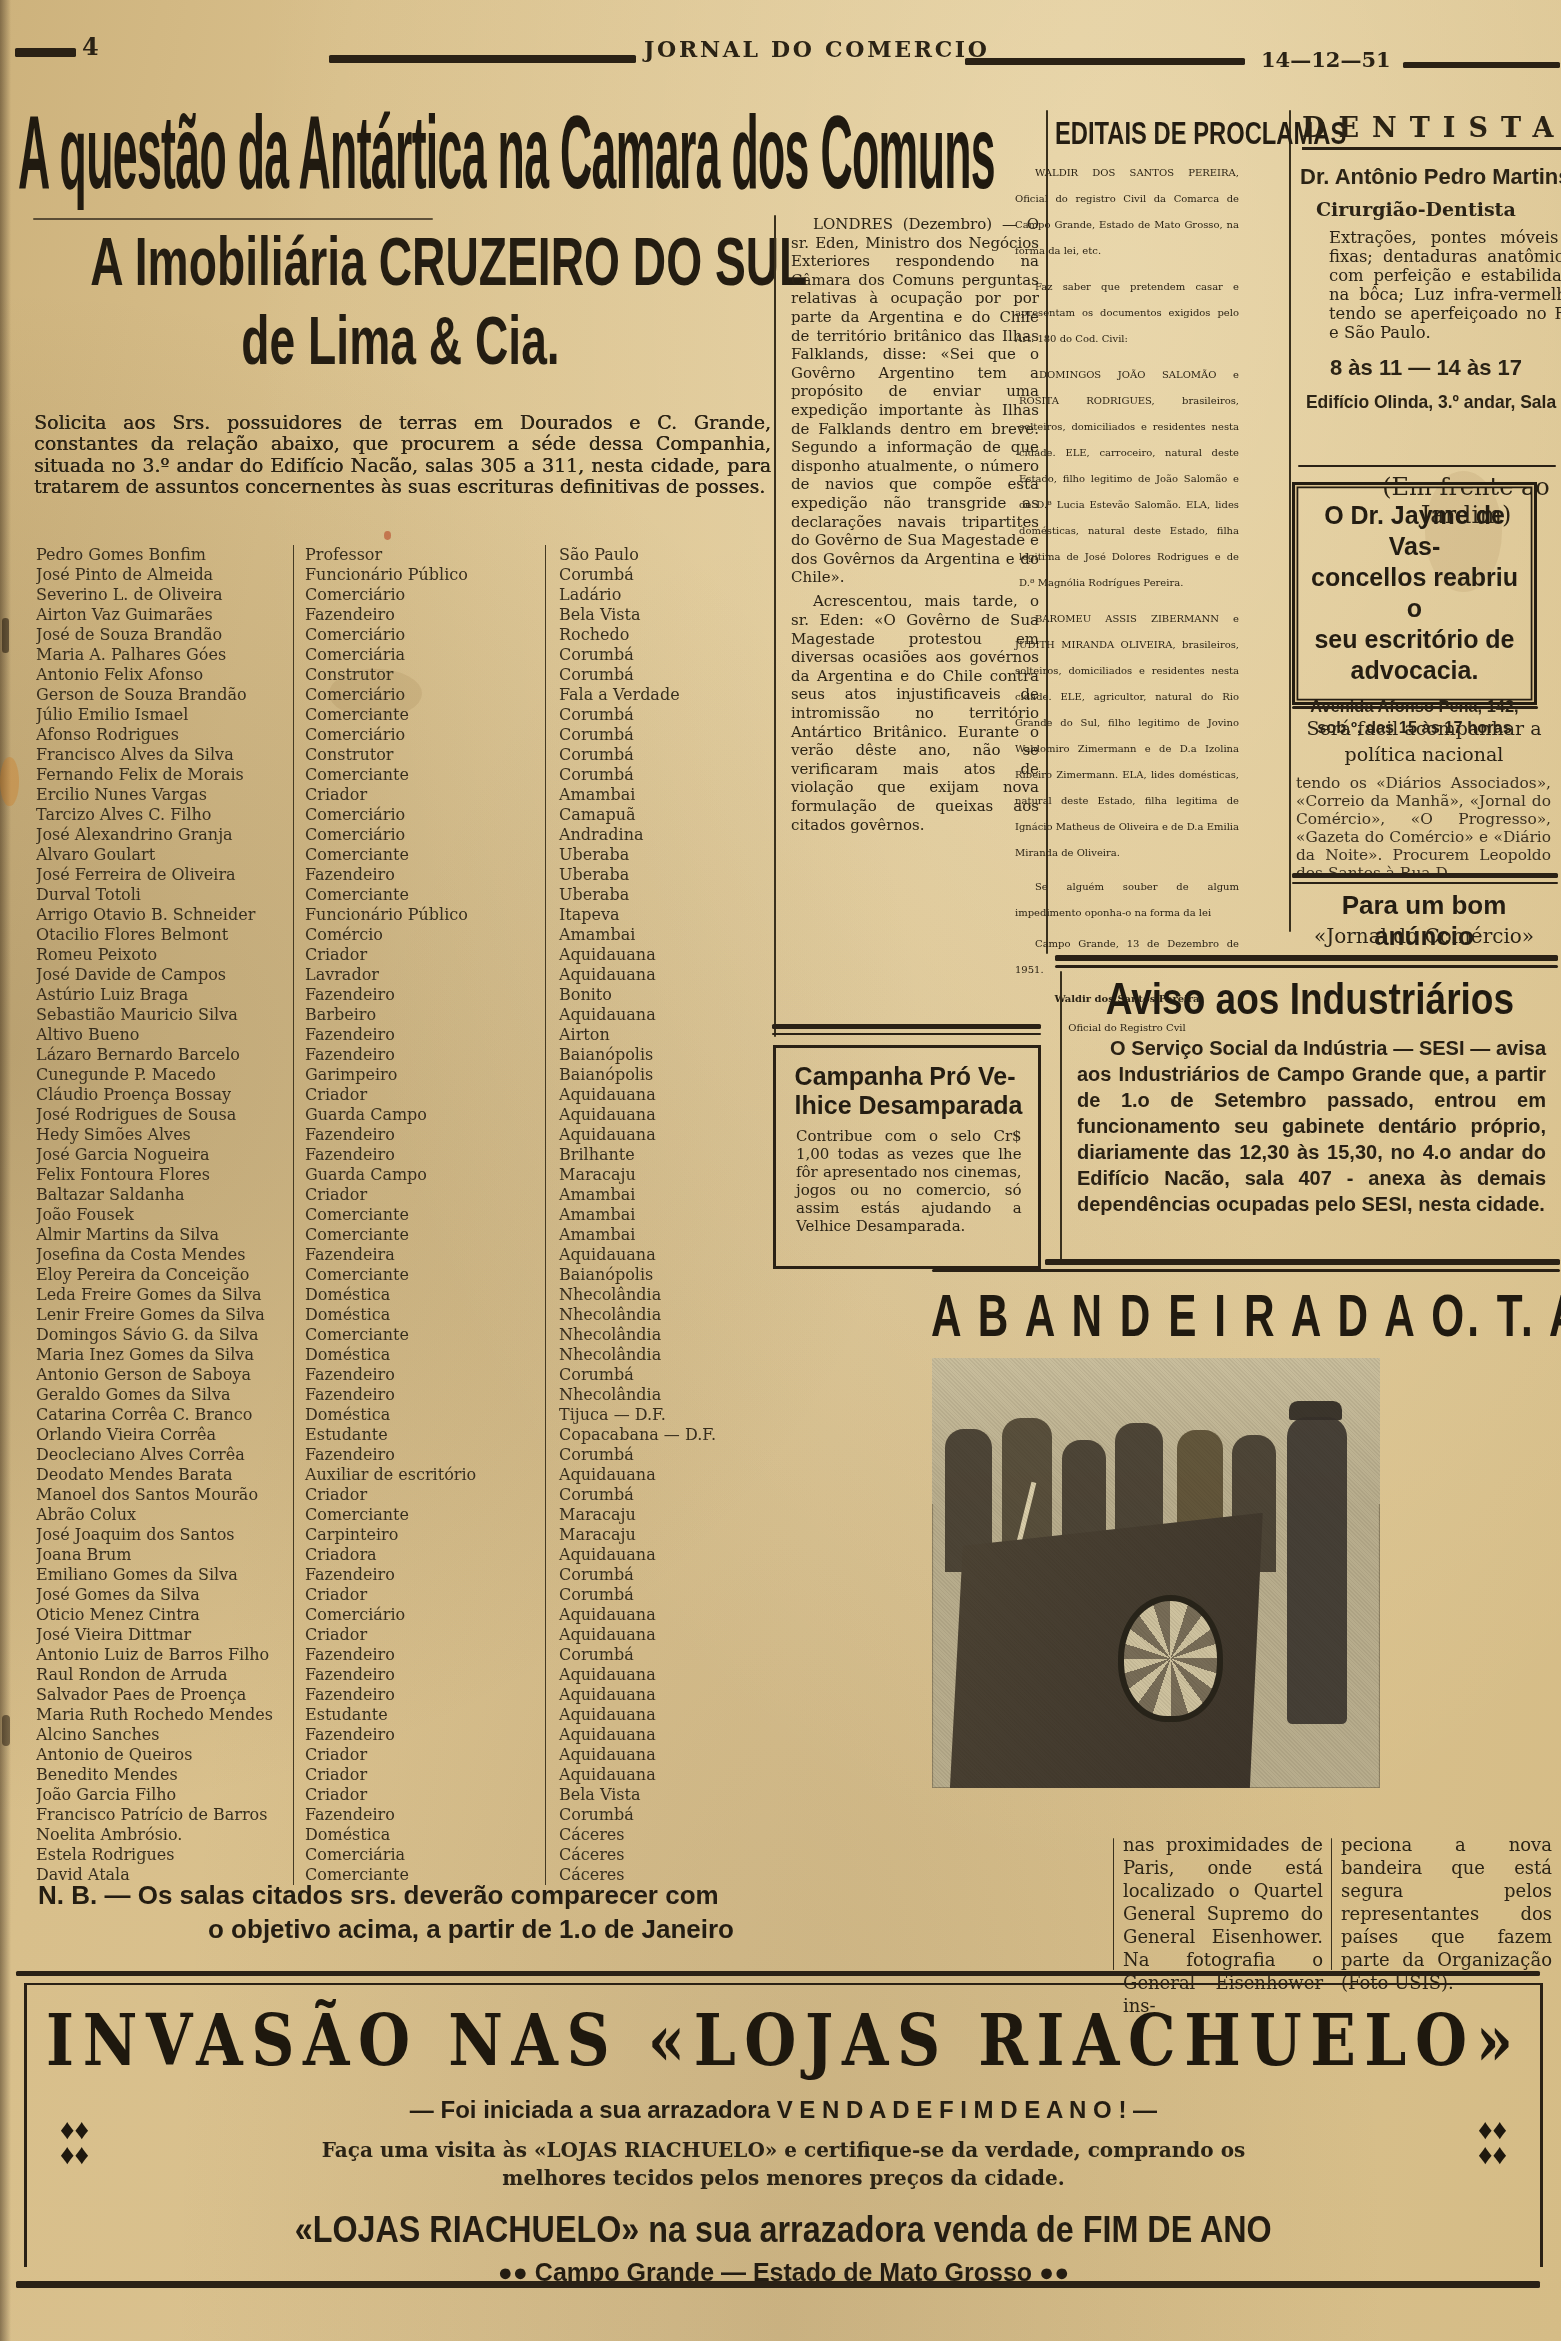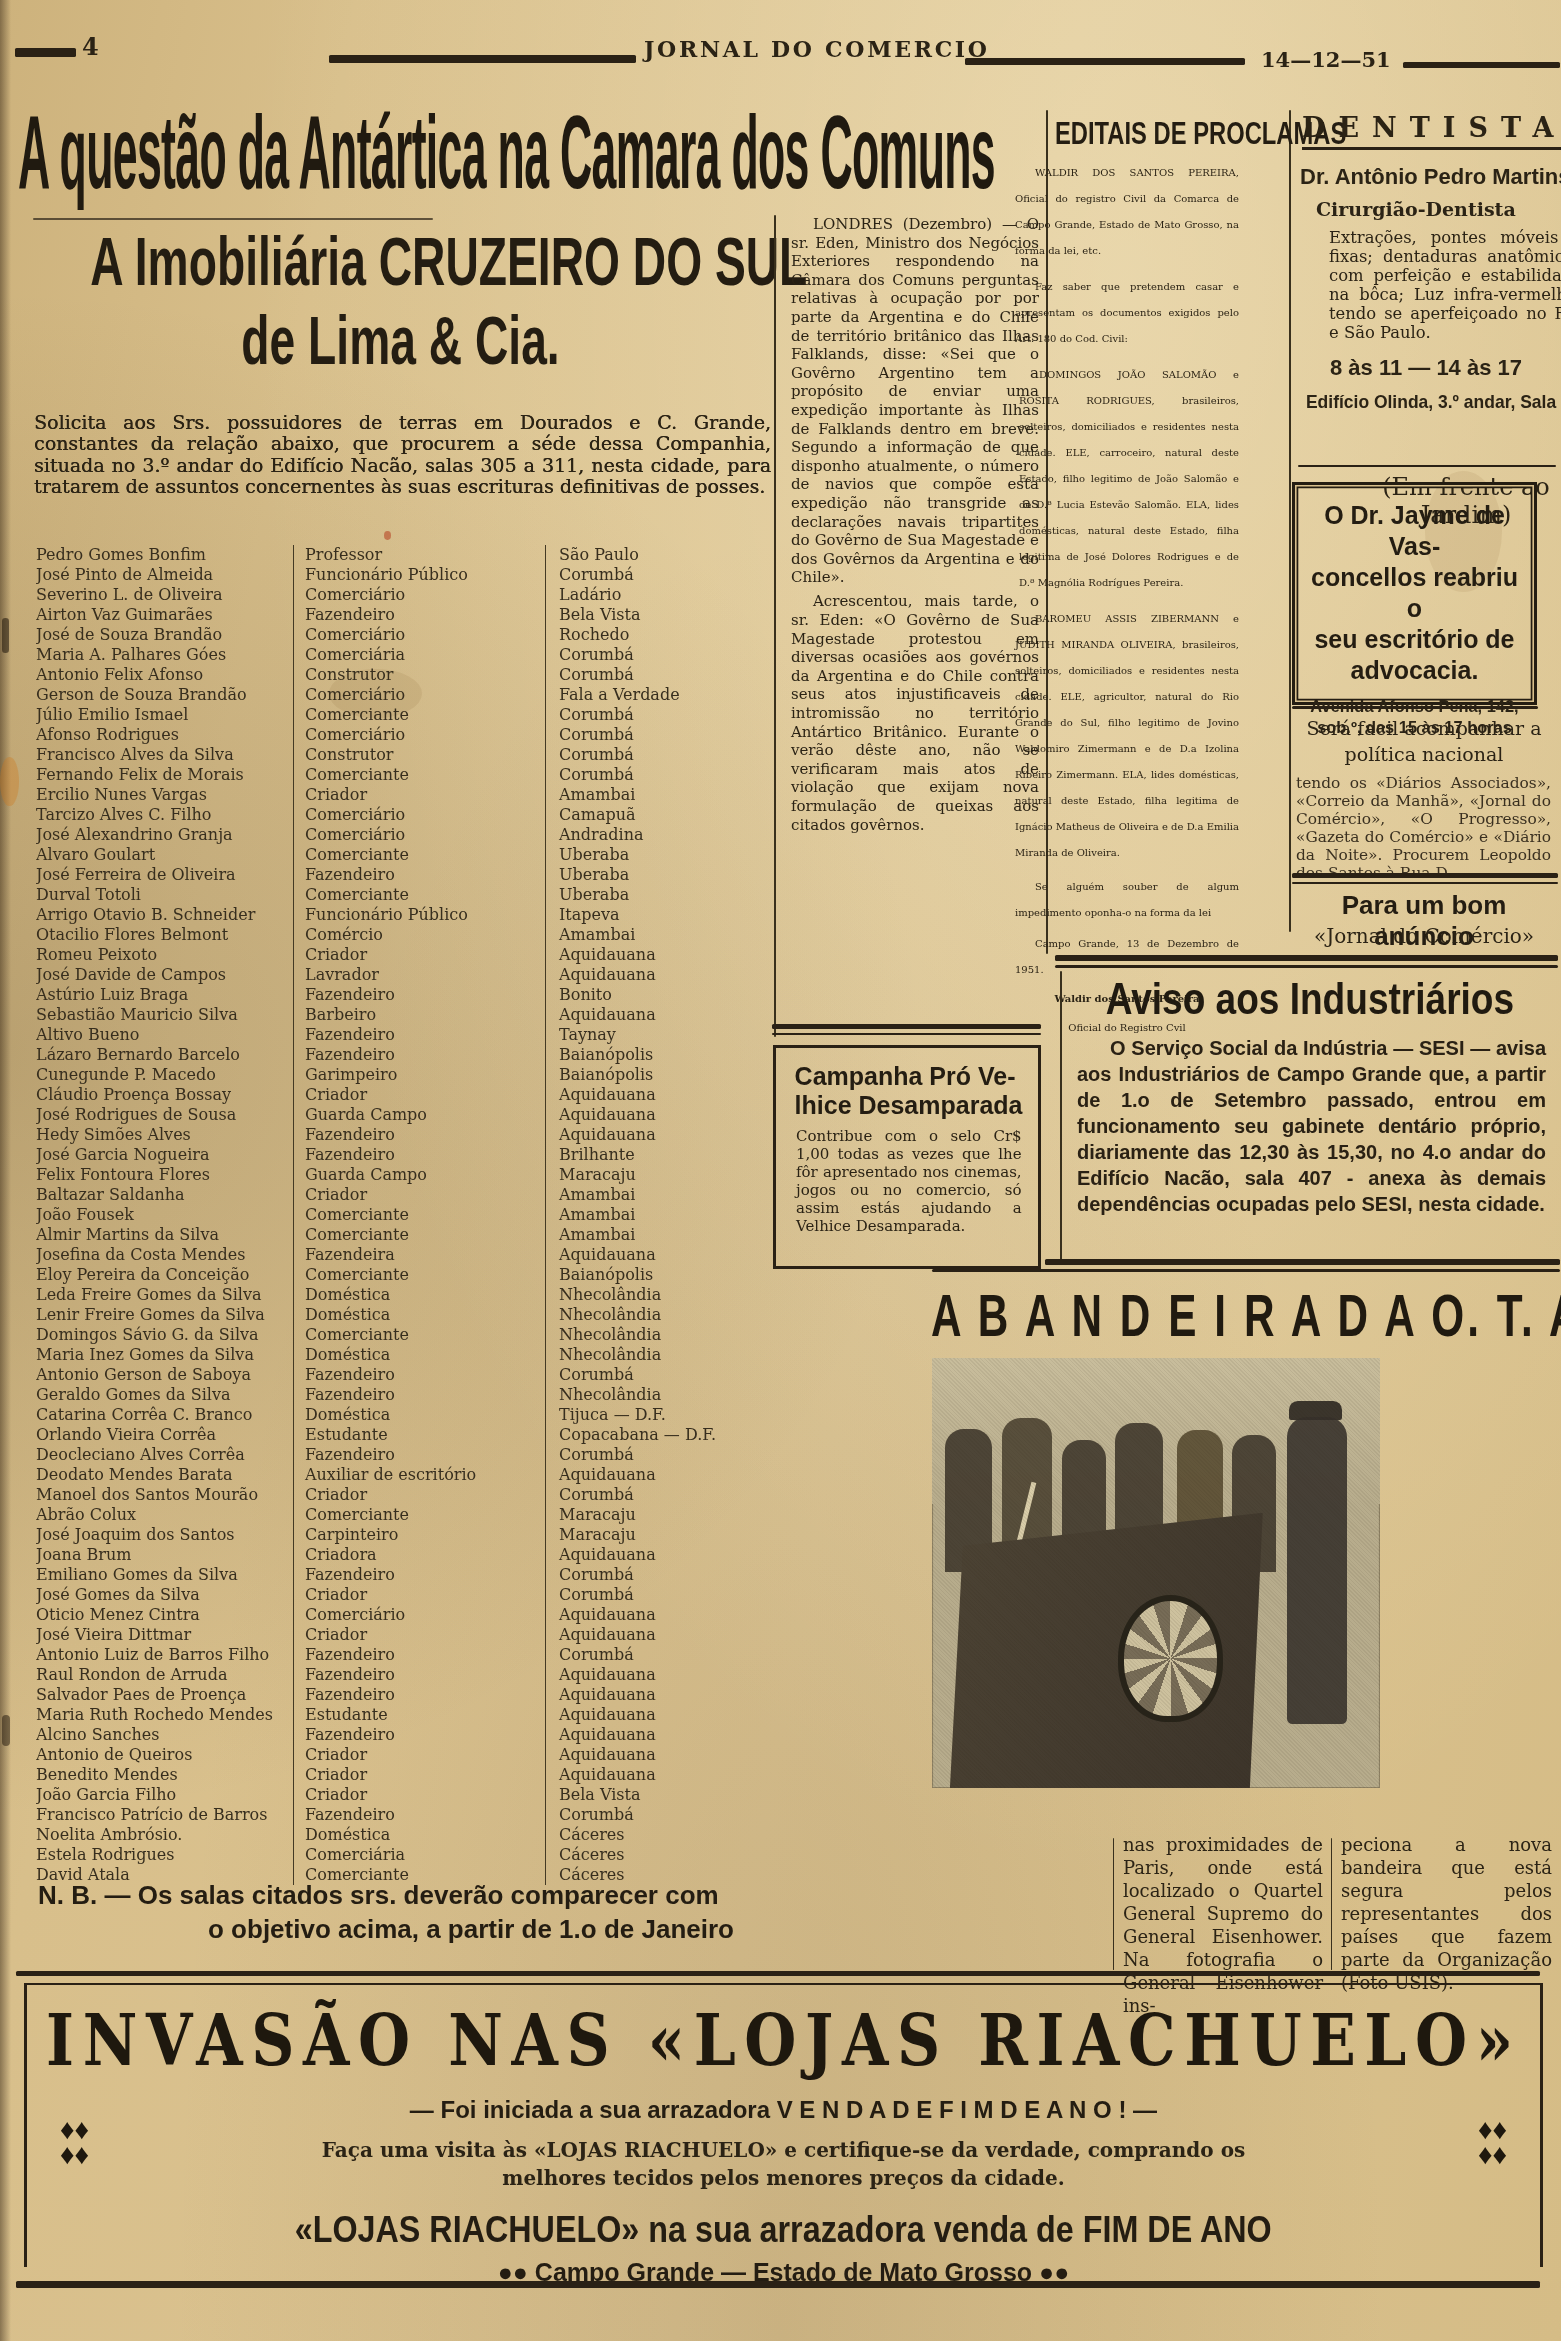--- a/index.html
+++ b/index.html
@@ -191,21 +191,21 @@
         <span class="tc c2">Bonito</span>
       </div>
       <div class="trow">
         <span class="tc c0">Sebastião Mauricio Silva</span>
         <span class="tc c1">Barbeiro</span>
         <span class="tc c2">Aquidauana</span>
       </div>
       <div class="trow">
         <span class="tc c0">Altivo Bueno</span>
         <span class="tc c1">Fazendeiro</span>
-        <span class="tc c2">Taynay</span>
+        <span class="tc c2">Airton</span>
       </div>
       <div class="trow">
         <span class="tc c0">Lázaro Bernardo Barcelo</span>
         <span class="tc c1">Fazendeiro</span>
         <span class="tc c2">Baianópolis</span>
       </div>
       <div class="trow">
         <span class="tc c0">Cunegunde P. Macedo</span>
         <span class="tc c1">Garimpeiro</span>
         <span class="tc c2">Baianópolis</span>

